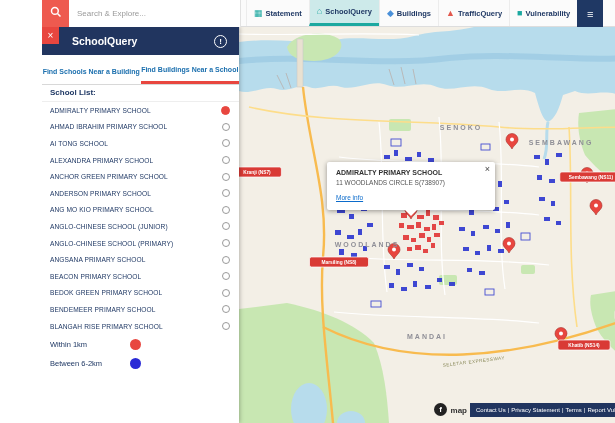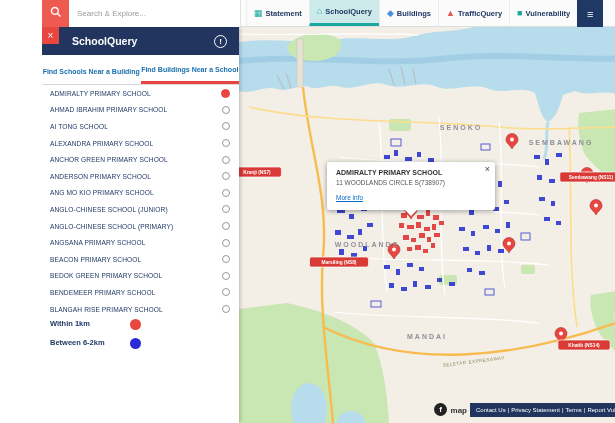--- a/index.html
+++ b/index.html
@@ -47,21 +47,21 @@
   .list-label { font-size:8px; font-weight:bold; color:#1f3864; padding:3px 8px 4px;
                 border-bottom:1px solid #eee; }
   .school-list { }
   .school-row { height:16.6px; display:flex; align-items:center; justify-content:space-between;
                 padding:0 9px 0 8px; cursor:pointer; }
   .school-name { font-size:6.6px; color:#1f3864; letter-spacing:.1px; }
   .radio { width:8px; height:8px; border-radius:50%; border:1px solid #9a9a9a; flex:0 0 auto; }
   .radio.on { background:#e8463f; border-color:#e8463f; width:9px; height:9px; }
   .ci-bar { height:14px; background:#e9e9f0; border-top:1px solid #ccc; border-bottom:1px solid #ccc;
             font-size:8px; font-weight:bold; color:#1f3864; line-height:13px; padding-left:8px; }
-  .legend-row { display:flex; align-items:flex-start; height:17px; padding:0 8px; margin-top:2px;font-weight:bold; }
+  .legend-row { display:flex; align-items:center; height:17px; padding:0 8px; margin-top:2px; }
   .legend-label { font-size:7.5px; color:#1f3864; width:80px; }
   .legend-dot { width:11px; height:11px; border-radius:50%; }
 
   
   .map { position:absolute; top:27px; left:197px; width:418px; height:396px; overflow:hidden;
          background:#f3efe6; cursor:grab; }
   .map svg { display:block; }
   .land { fill:#f3efe6; }
   .water { fill:#b7dcec; }
   .channel { stroke:#9ccbe3; stroke-width:6; fill:none; opacity:.8; }
@@ -157,20 +157,21 @@
       <span>×</span>
     </button>
     <div class="panel-head">
       <span class="panel-title">SchoolQuery</span>
       <span class="info-icon">!</span>
     </div>
     <div class="ptabs">
       <button class="ptab">Find Schools Near a Building</button>
       <button class="ptab active">Find Buildings Near a School</button>
     </div>
+    <div class="list-label">School List:</div>
     <div class="school-list">
         <div class="school-row">
           <span class="school-name">ADMIRALTY PRIMARY SCHOOL</span>
           <span class="radio on"></span>
         </div>
         <div class="school-row">
           <span class="school-name">AHMAD IBRAHIM PRIMARY SCHOOL</span>
           <span class="radio"></span>
         </div>
         <div class="school-row">

